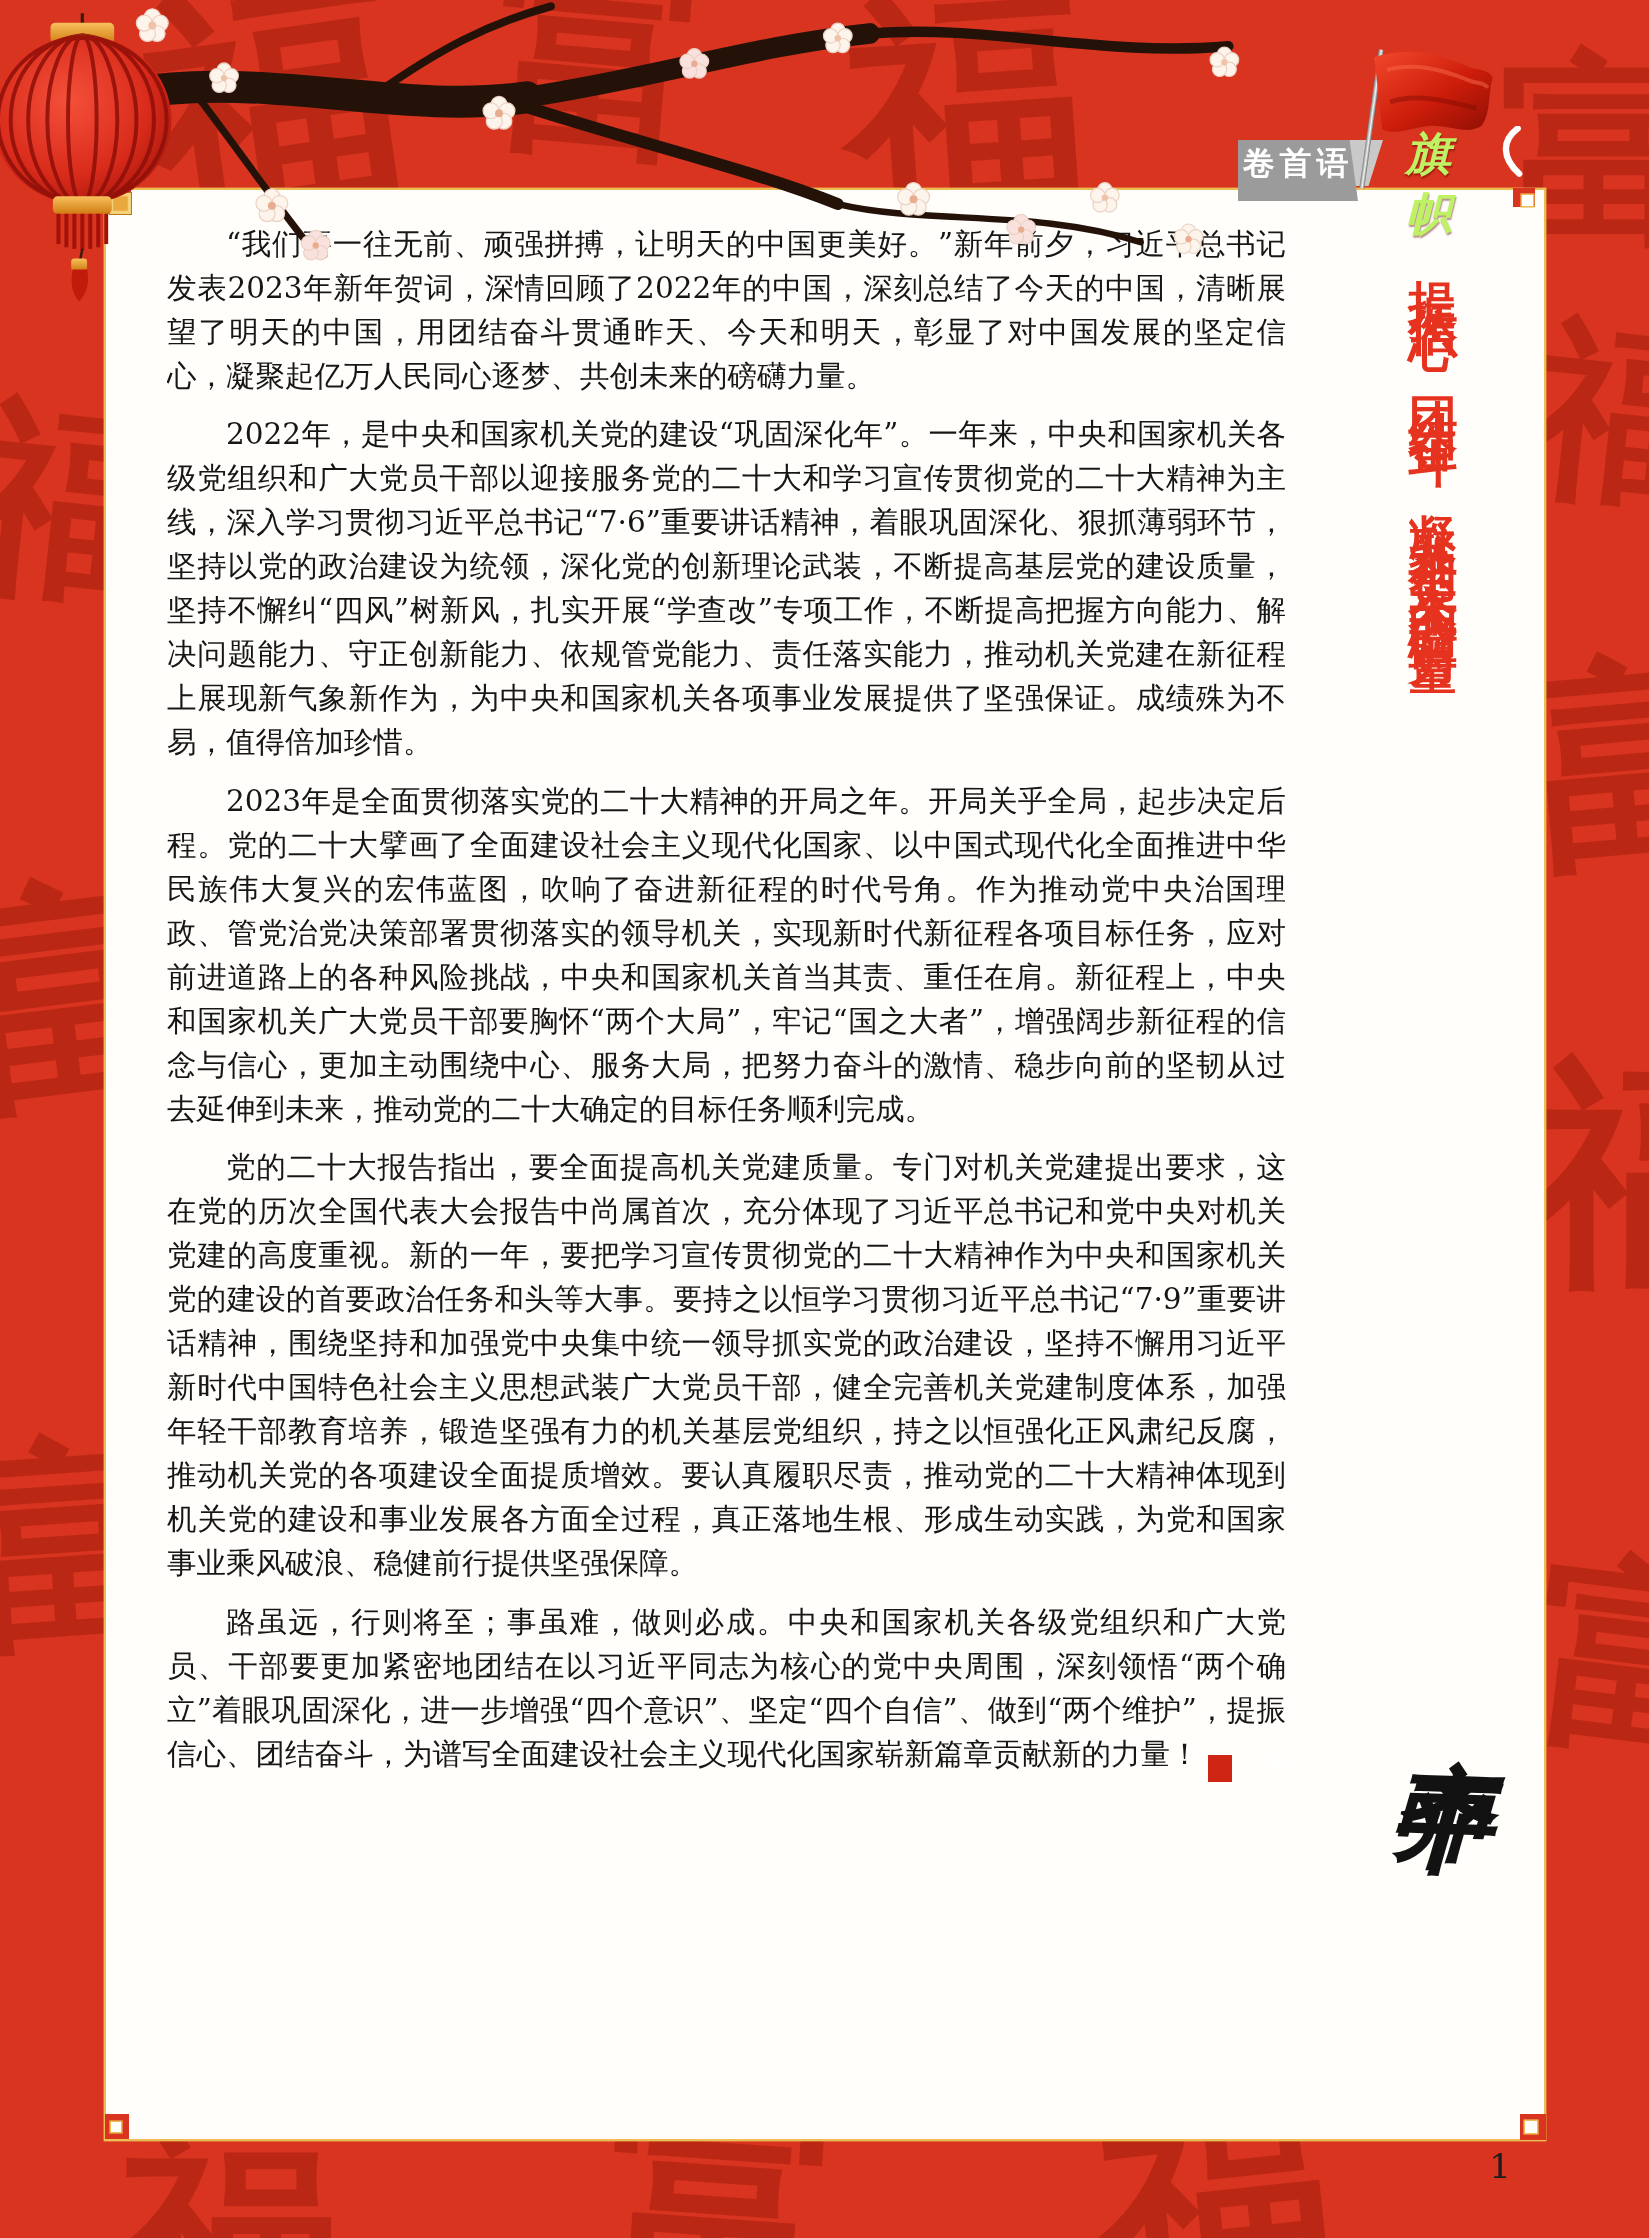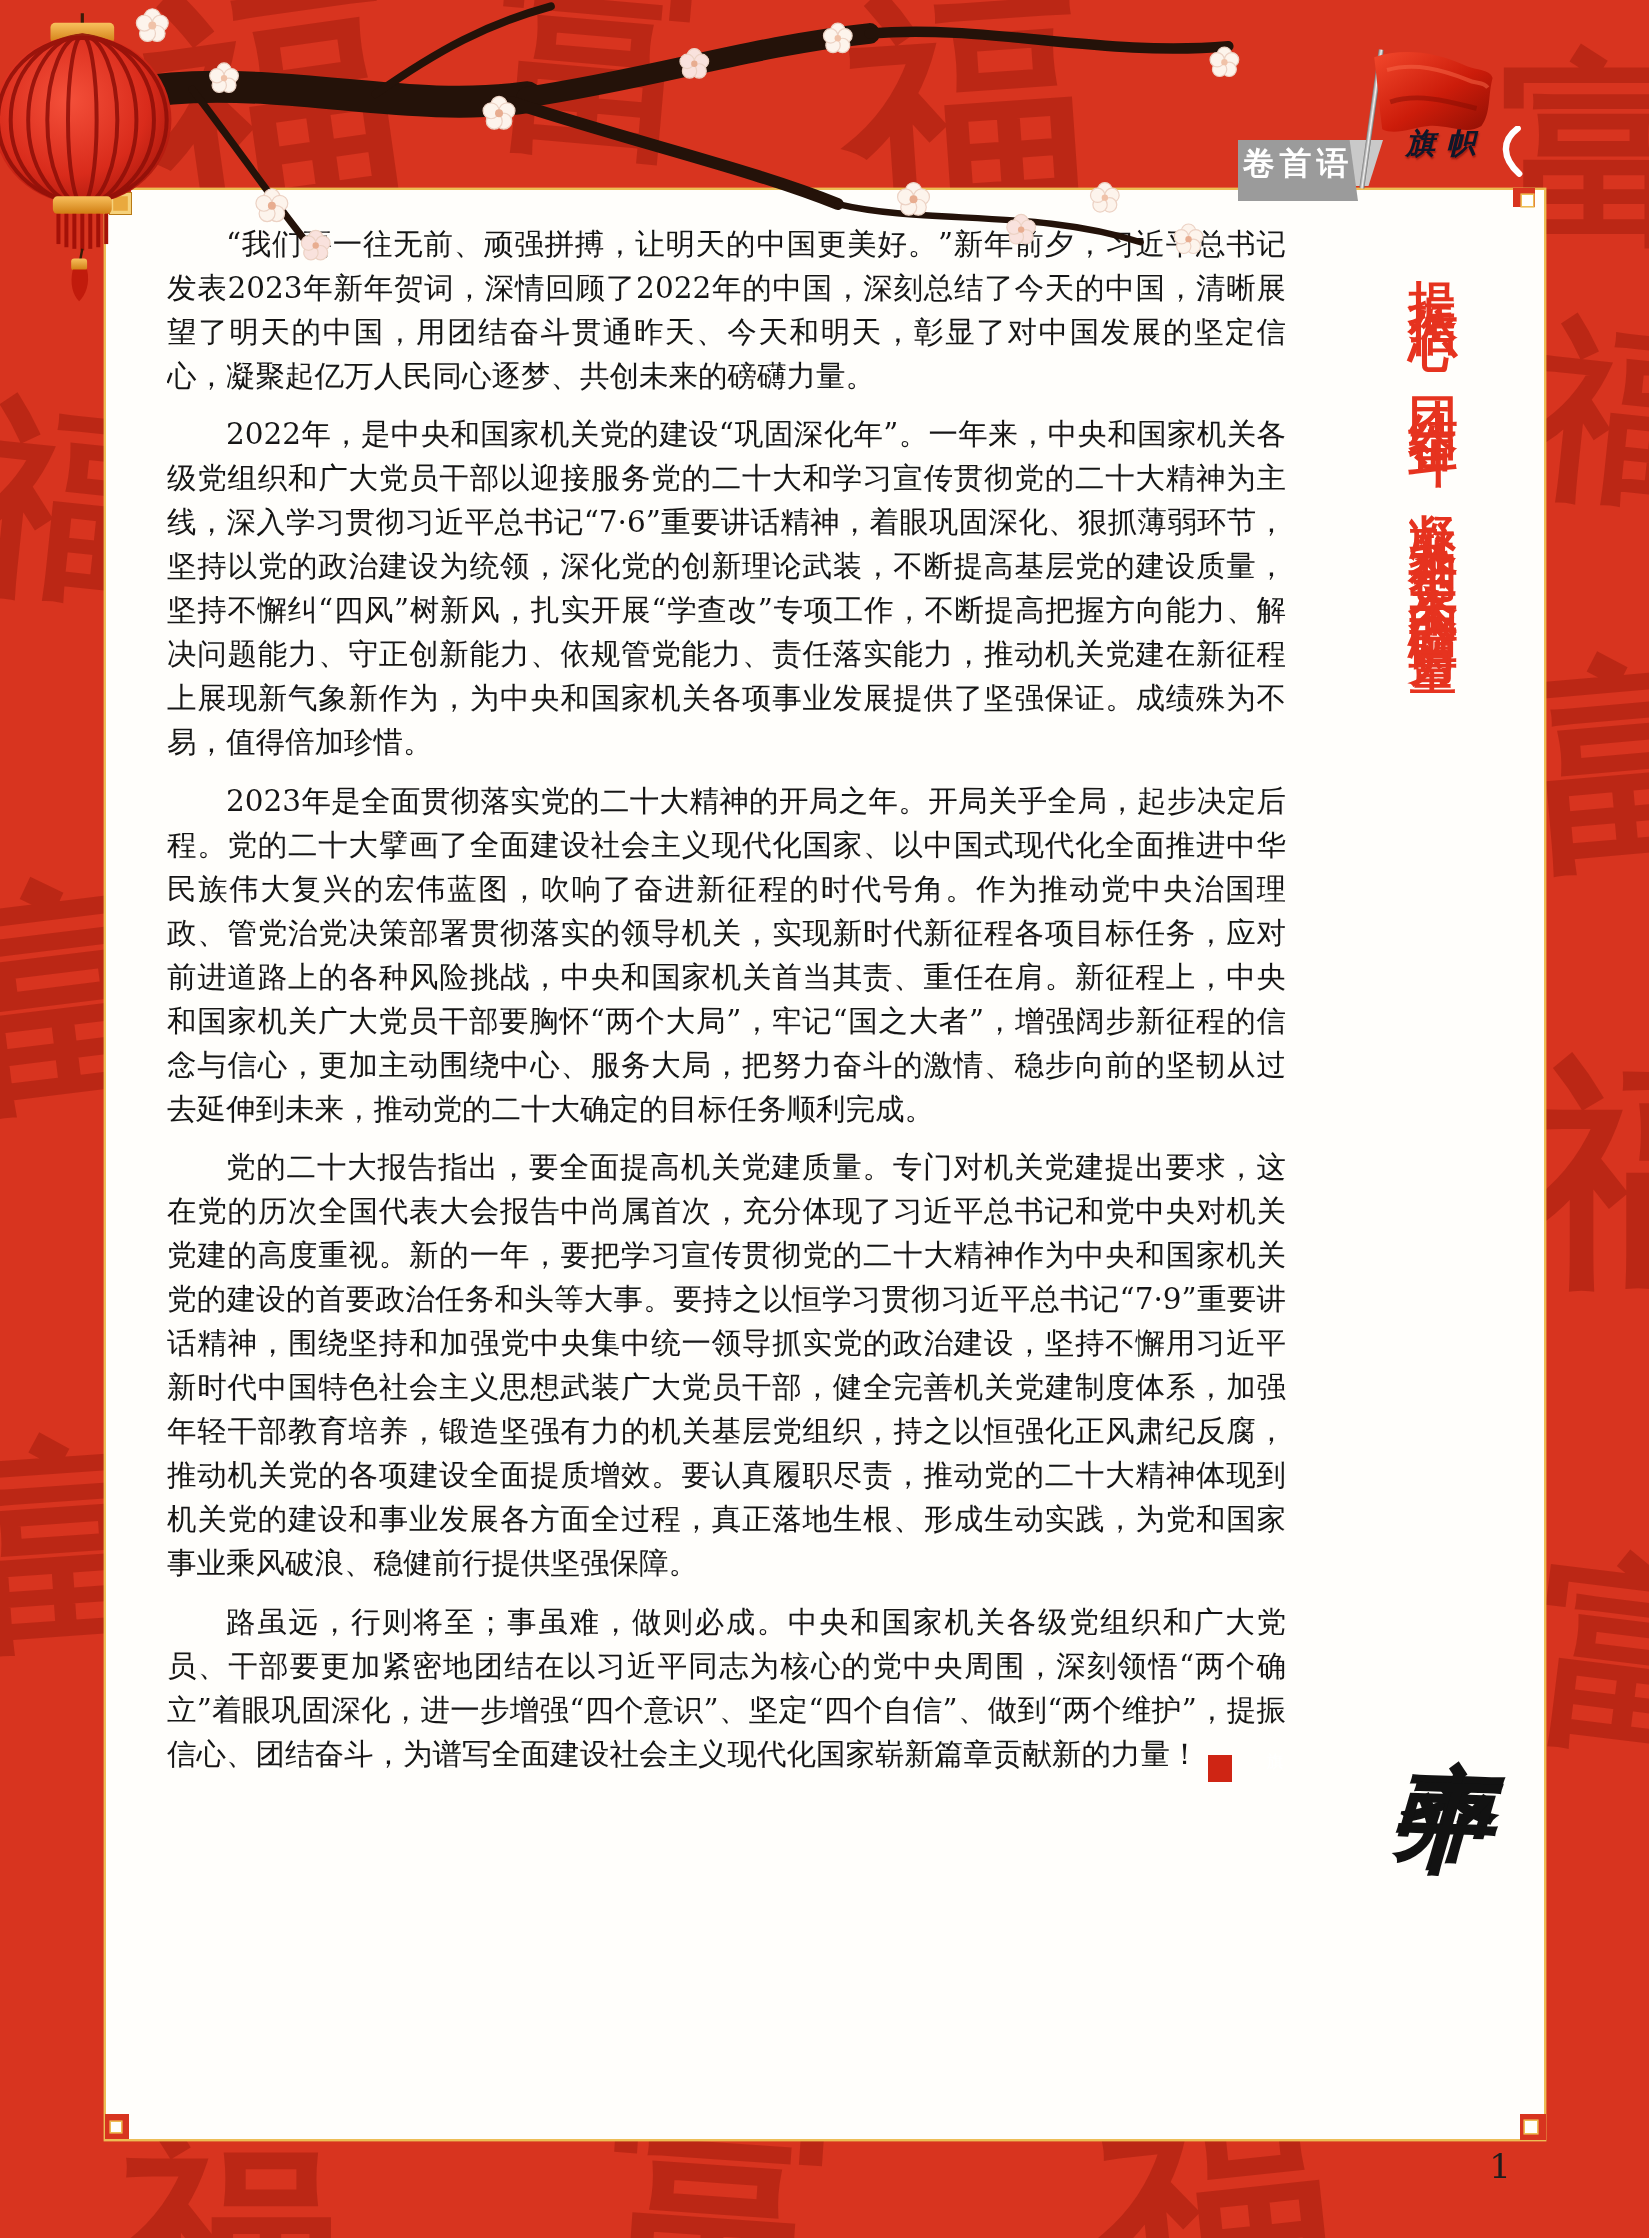--- a/index.html
+++ b/index.html
@@ -91,22 +91,22 @@
     font-size:32px; line-height:46px; text-align:center; letter-spacing:4.8px; z-index:4;
   }
   .flagpole{
     position:absolute; left:1369px; top:49px; width:4.8px; height:140px;
     background:linear-gradient(90deg,#7d7d7d,#f2f2f2 55%,#6f6f6f);
     transform:rotate(8deg); z-index:3;
   }
   .flag-svg{position:absolute; left:1371px; top:46px; z-index:3;}
   .logo-text{
     position:absolute; left:1406px; top:124px; width:104px; z-index:4;
-    color:#0f172a; font-family:"DejaVu Serif",serif; font-weight:bold; font-style:italic;
-    font-size:29px; letter-spacing:11.2px; text-shadow:0.8px 1.6px 1.6px rgba(90,0,0,.45);
+    color:#bef264; font-family:"DejaVu Serif",serif; font-weight:bold; font-style:italic;
+    font-size:45px; letter-spacing:11.2px; text-shadow:0.8px 1.6px 1.6px rgba(90,0,0,.45);
   }
   .swoosh-svg{position:absolute; left:1497px; top:126px; z-index:4;}
 
   
   .lantern-svg{position:absolute; left:-9.6px; top:12.8px; z-index:5;}
   .branch-svg{position:absolute; left:32px; top:0px; z-index:5; pointer-events:none;}
 </style>
 </head>
 <body>
 

